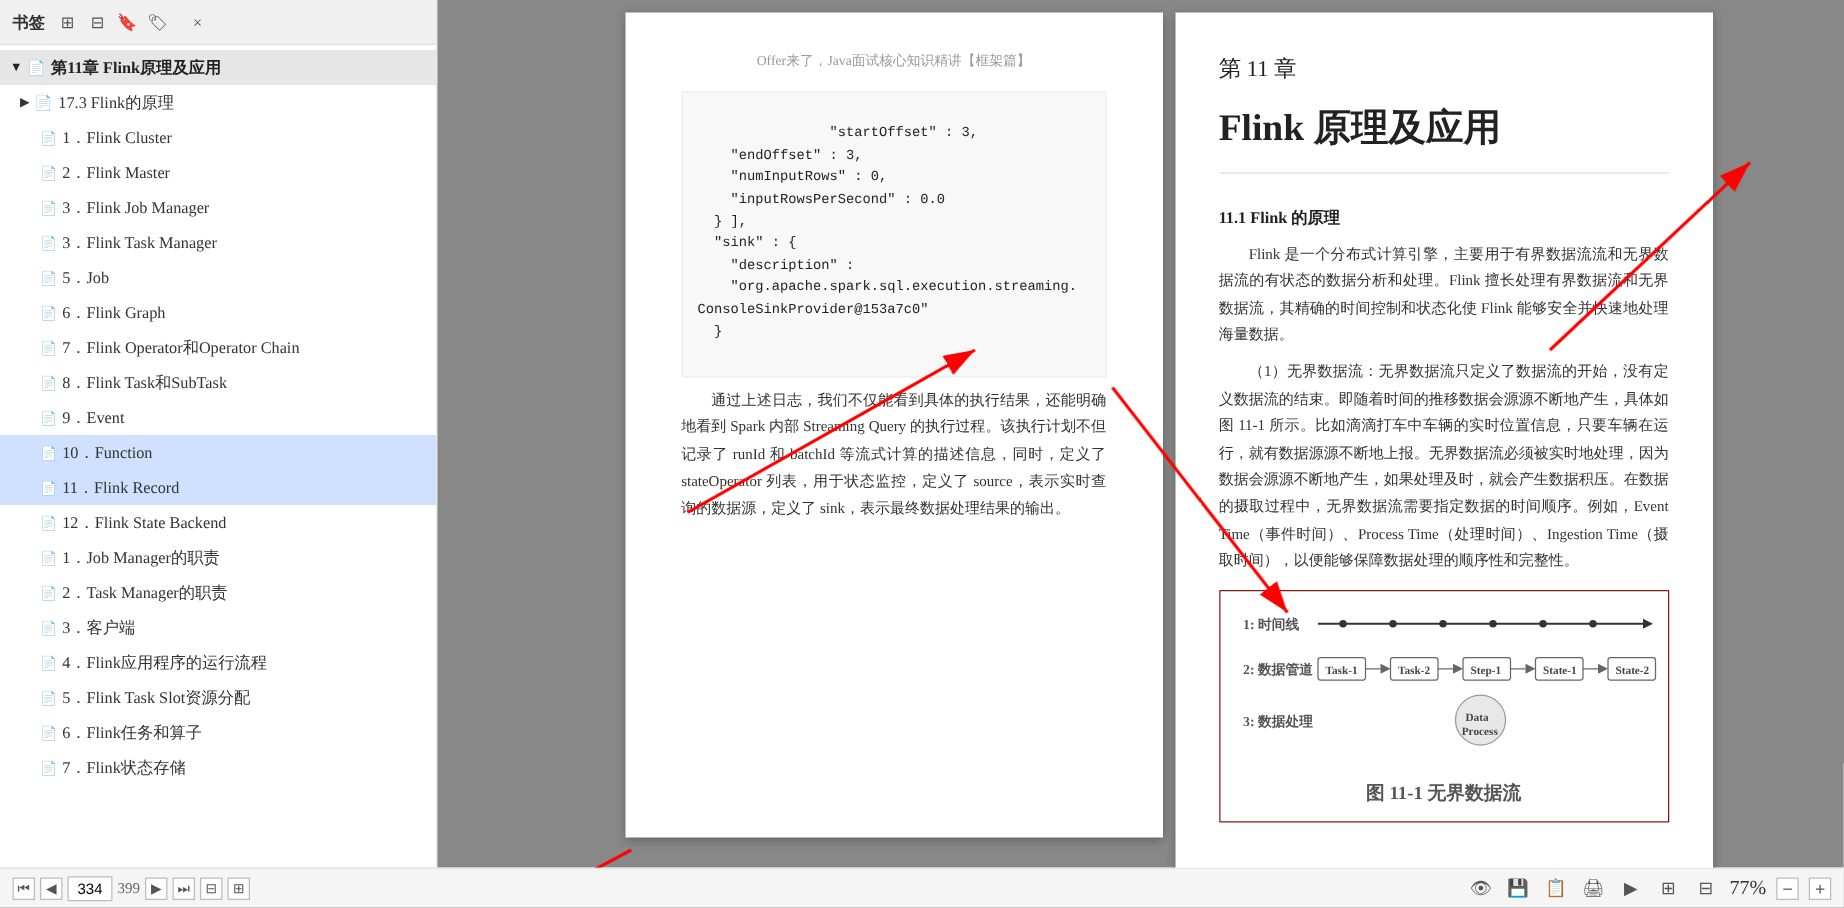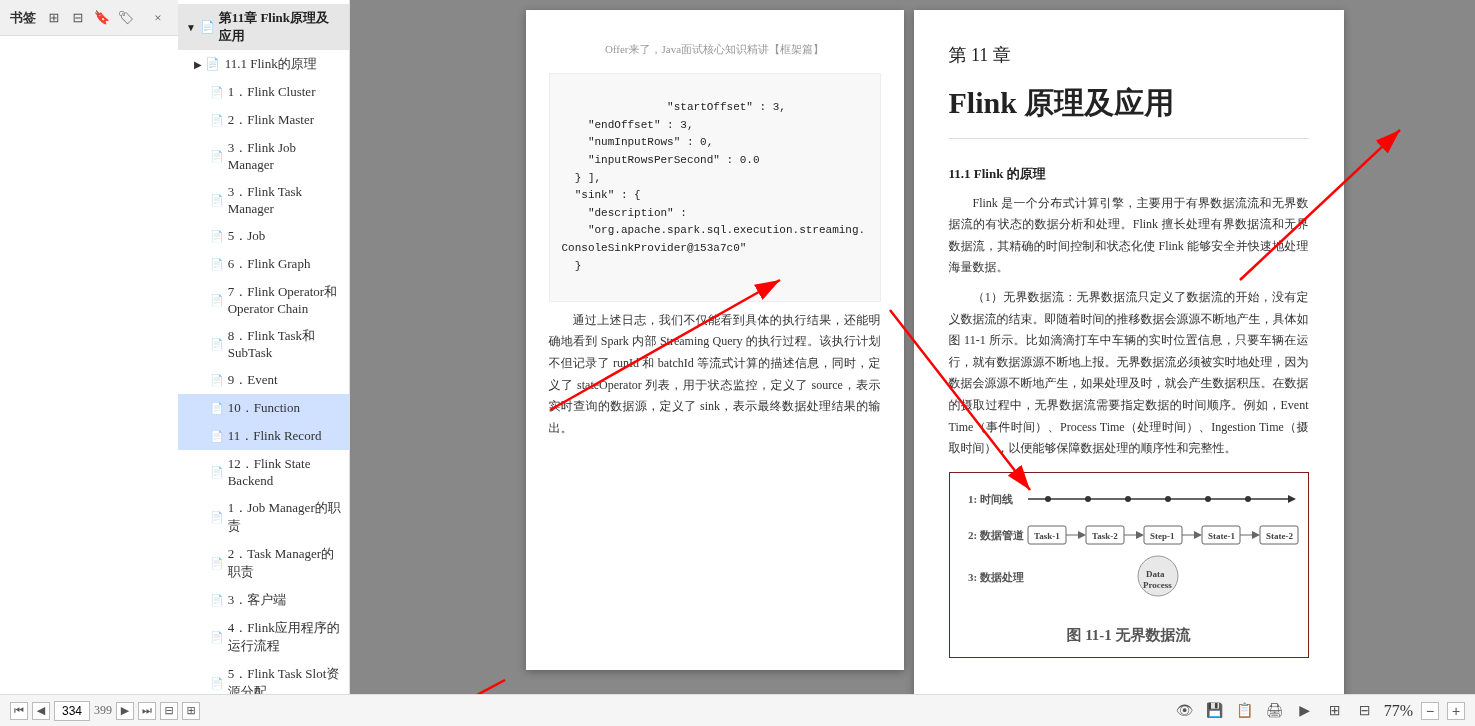--- a/index.html
+++ b/index.html
@@ -11,21 +11,21 @@
       flex: 1;
       overflow: hidden;
     }
 
     
     .sidebar {
       width: 350px;
       background: #fff;
       border-right: 1px solid #ddd;
       display: flex;
-      flex-direction: row;
+      flex-direction: column;
       overflow: hidden;
     }
     .sidebar-header {
       height: 36px;
       background: #f0f0f0;
       border-bottom: 1px solid #ddd;
       display: flex;
       align-items: center;
       padding: 0 10px;
       gap: 8px;
@@ -89,23 +89,23 @@
       padding: 10px;
       gap: 10px;
     }
 
     .page {
       background: #fff;
       box-shadow: 0 2px 8px rgba(0,0,0,0.3);
       position: relative;
     }
     .page-left {
-      width: 378px;
+      width: 430px;
       min-height: 660px;
-      padding: 30px 23px;
+      padding: 30px 45px;
       font-size: 12px;
       line-height: 1.7;
       color: #222;
       margin-left: 44px;
     }
     .page-right {
       width: 430px;
       min-height: 660px;
       padding: 30px 35px;
       font-size: 12px;
@@ -260,21 +260,21 @@
 
         <div class="tree-group-header">
           <span style="font-size:10px;">▼</span>
           <span style="font-size:12px;">📄</span>
           <span>第11章 Flink原理及应用</span>
         </div>
 
         <div class="sub-group-header" style="padding-left:16px;">
           <span style="font-size:10px;">▶</span>
           <span style="font-size:12px;">📄</span>
-          <span>11.1 Flink的原理</span>
+          <span>17.3 Flink的原理</span>
         </div>
 
         <div class="leaf-item" style="padding-left:32px;">
           <span style="font-size:11px;">📄</span>
           <span>1．Flink Cluster</span>
         </div>
         <div class="leaf-item" style="padding-left:32px;">
           <span style="font-size:11px;">📄</span>
           <span>2．Flink Master</span>
         </div>

